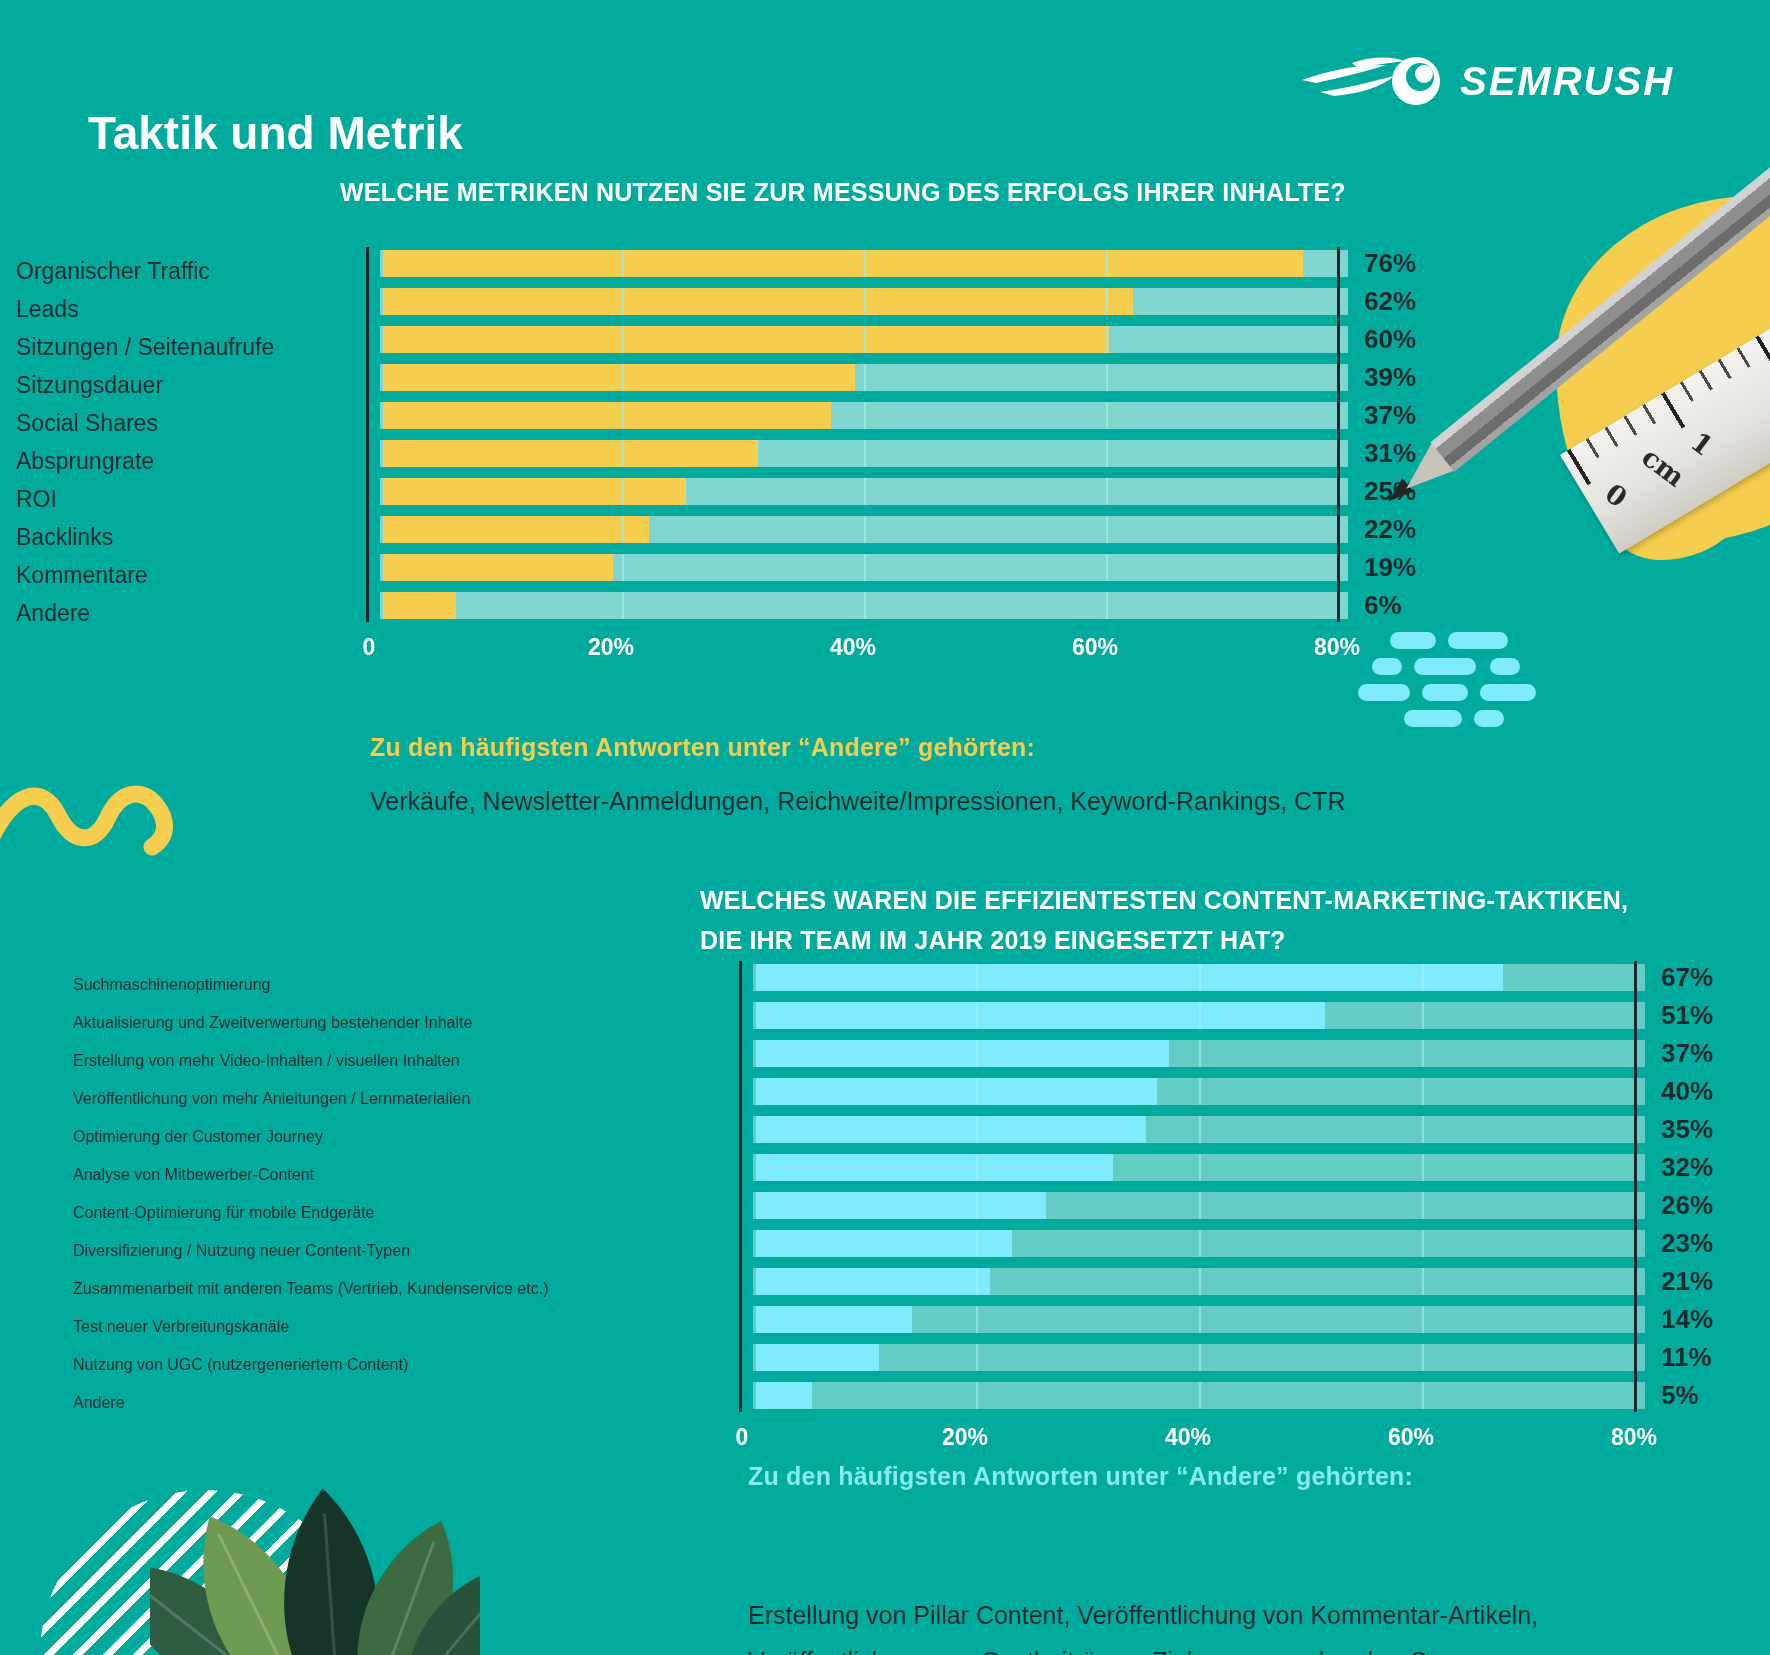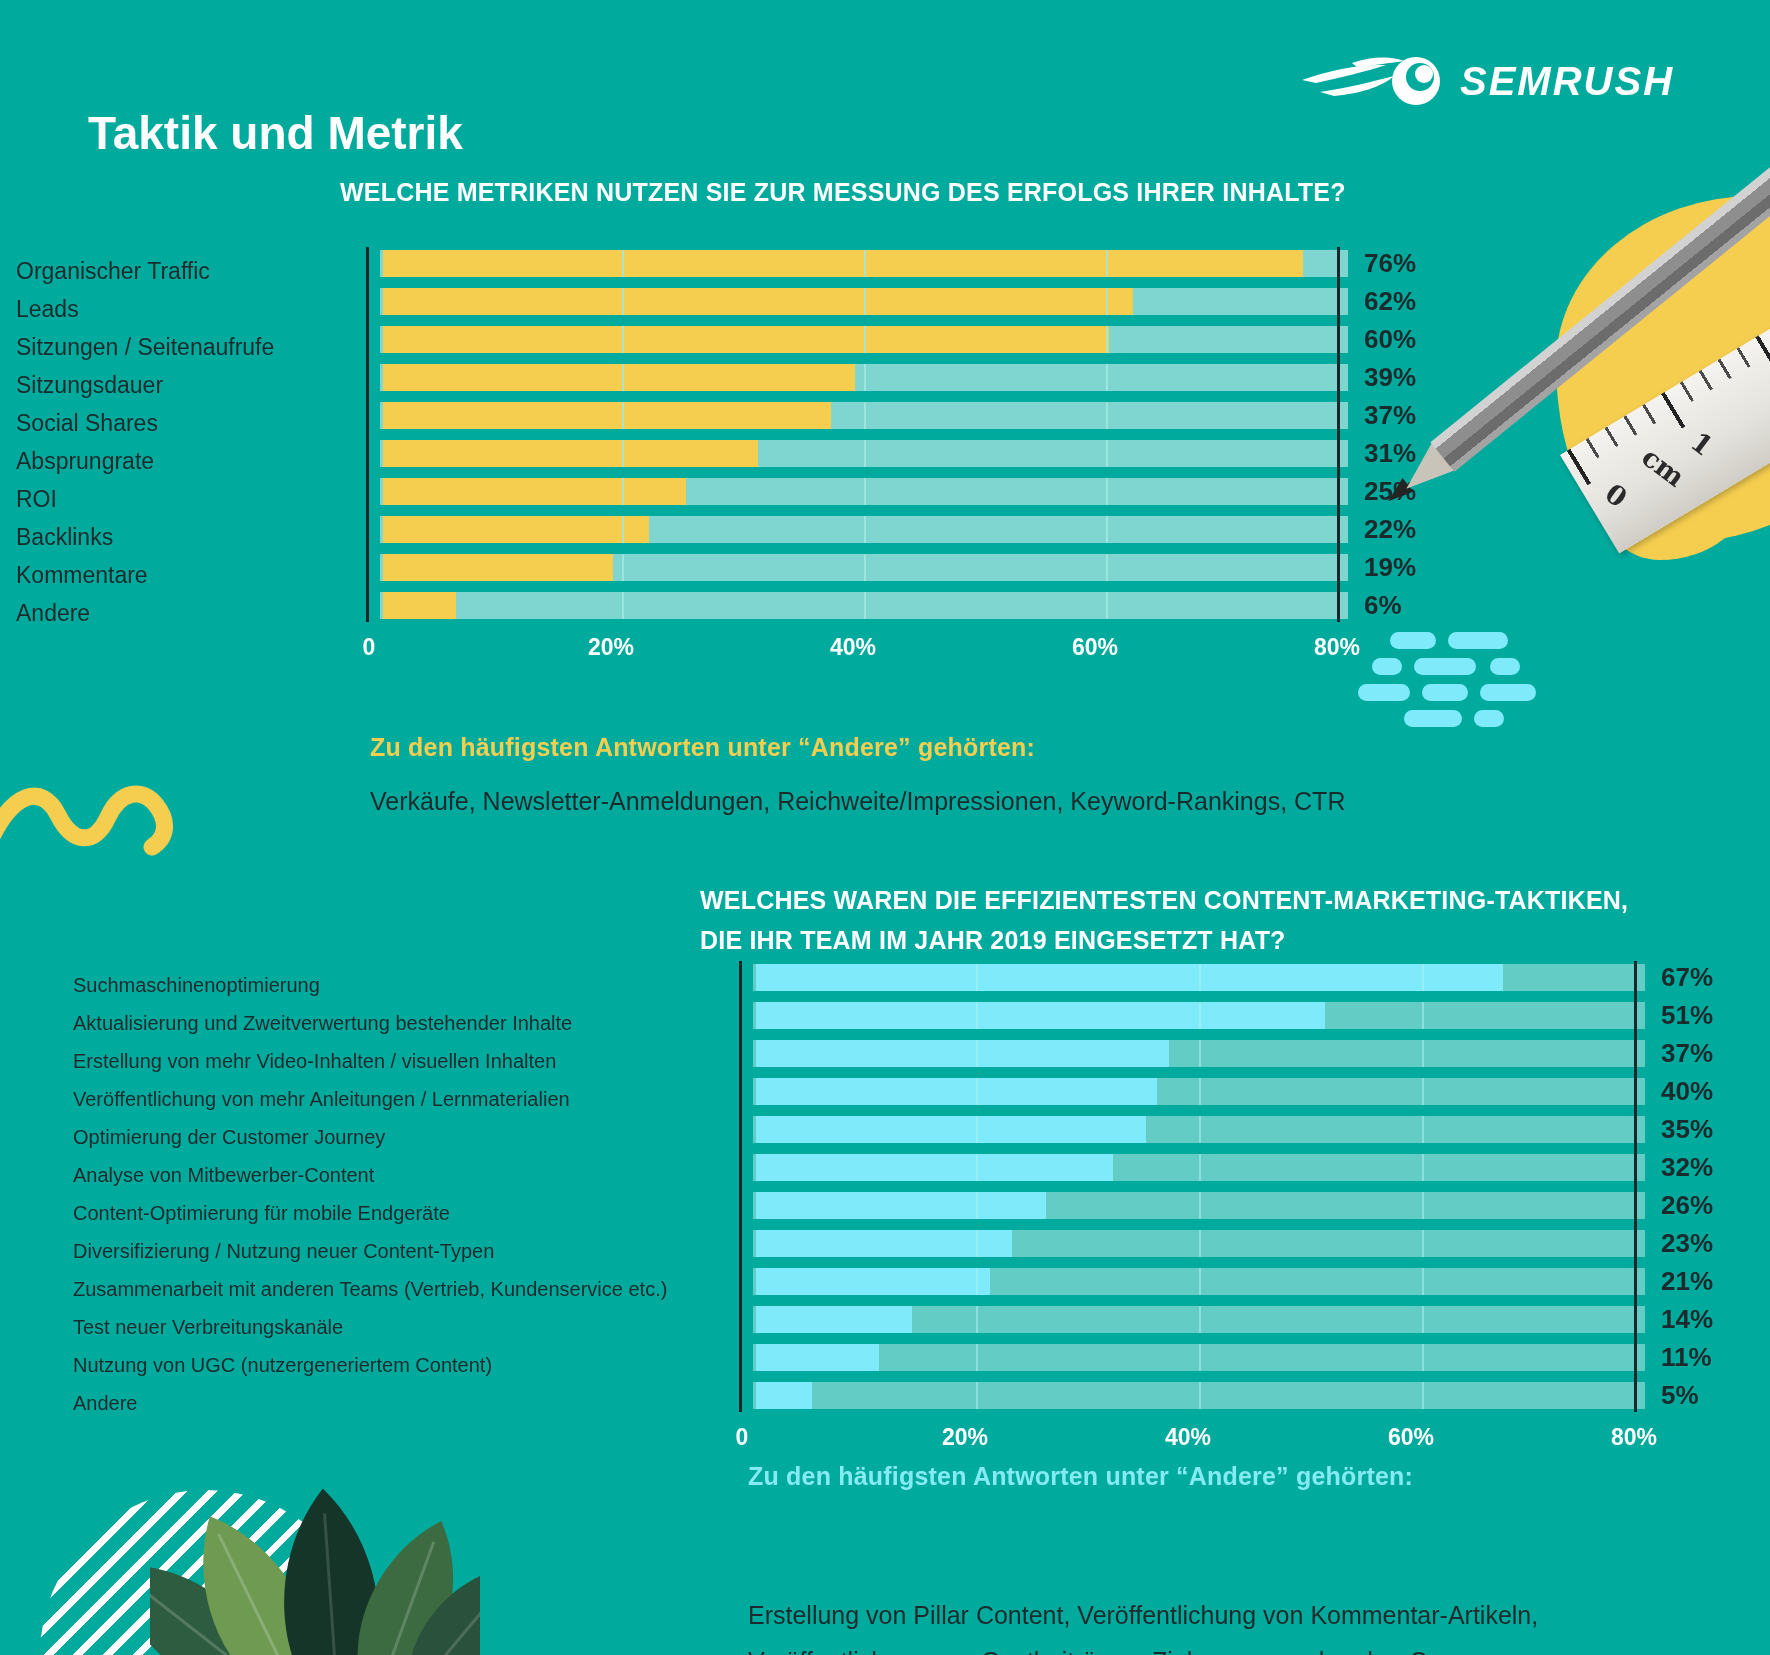--- a/index.html
+++ b/index.html
@@ -33,21 +33,21 @@
   .c1 .clabel{width:350px;font-size:23px;}
   .c1 .ctrack{width:968px;background:#7FD6D1;}
   .c1 .cfill{background:#F6CE4F;}
   .c1 .cgrid{background:rgba(160,232,226,.85);}
   .c1 .axis-l{left:350px;}
   .c1 .axis-r{left:1321px;}
   .c1 .ticks{margin-left:353px;width:968px;}
 
   .c2 .chart-title{margin-left:627px;margin-top:2px;}
   .c2 .rows{margin-top:4px;width:1700px;}
-  .c2 .clabel{width:666px;font-size:20px;}
+  .c2 .clabel{width:666px;font-size:16px;}
   .c2 .ctrack{width:892px;background:#63CCC5;}
   .c2 .cfill{background:#7FEAFA;}
   .c2 .cgrid{background:rgba(170,240,243,.55);}
   .c2 .axis-l{left:666px;}
   .c2 .axis-r{left:1561px;}
   .c2 .ticks{margin-left:669px;width:892px;}
 
   
   .note-heading{position:absolute;font-size:25px;font-weight:700;letter-spacing:.2px;}
   .note-body{position:absolute;font-size:25px;color:#1B2B2D;line-height:46px;}

